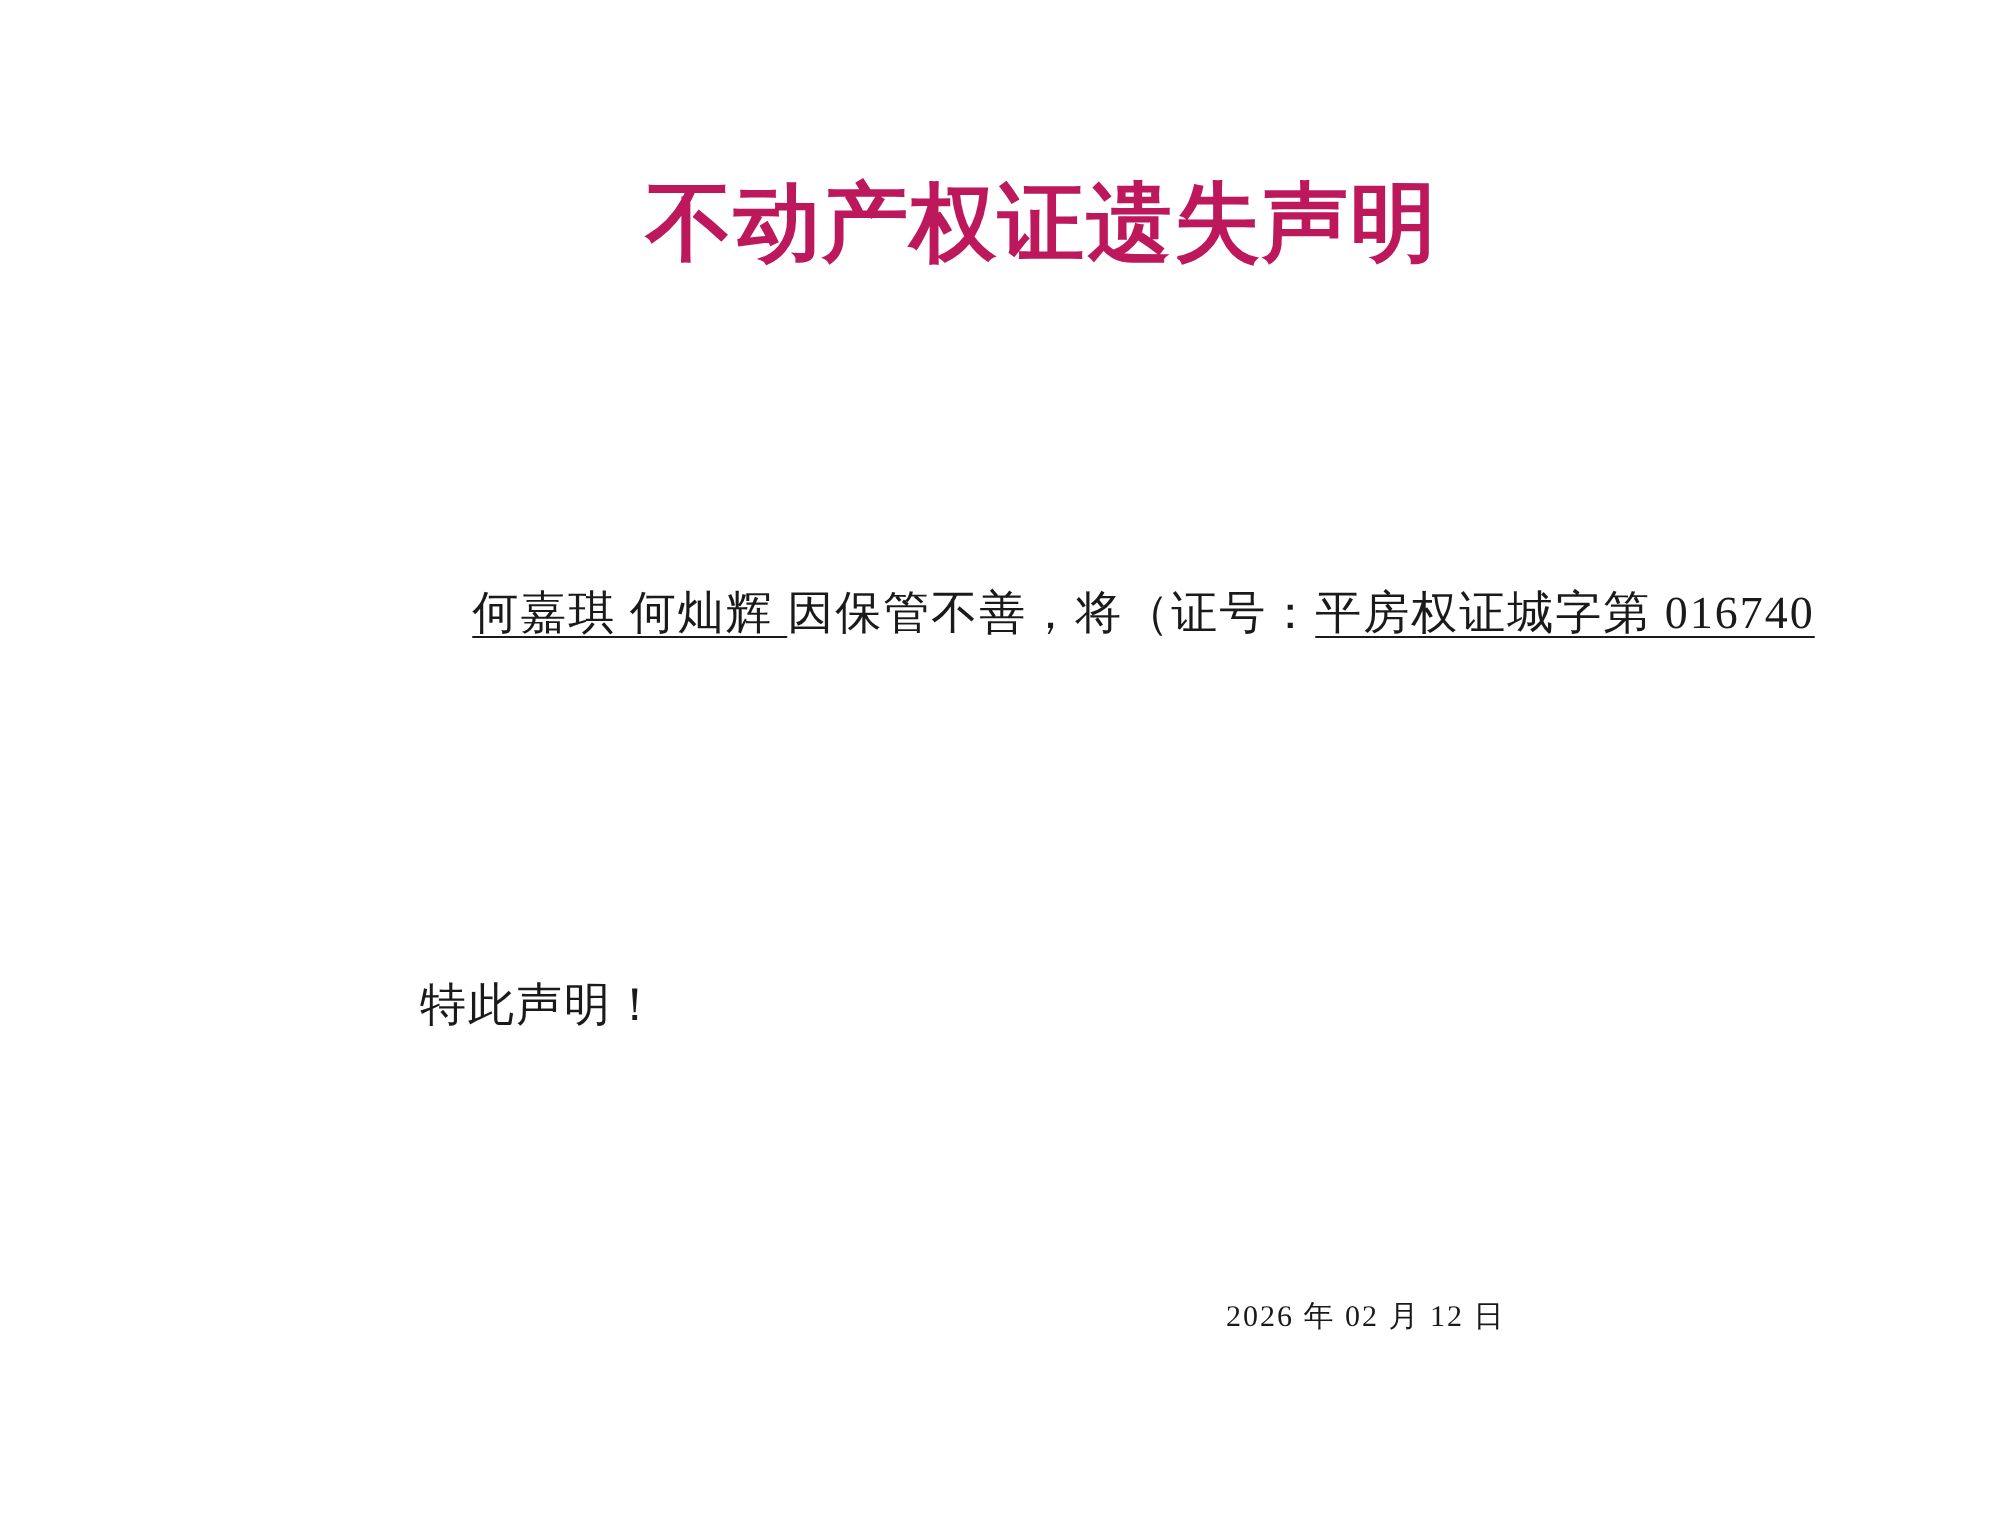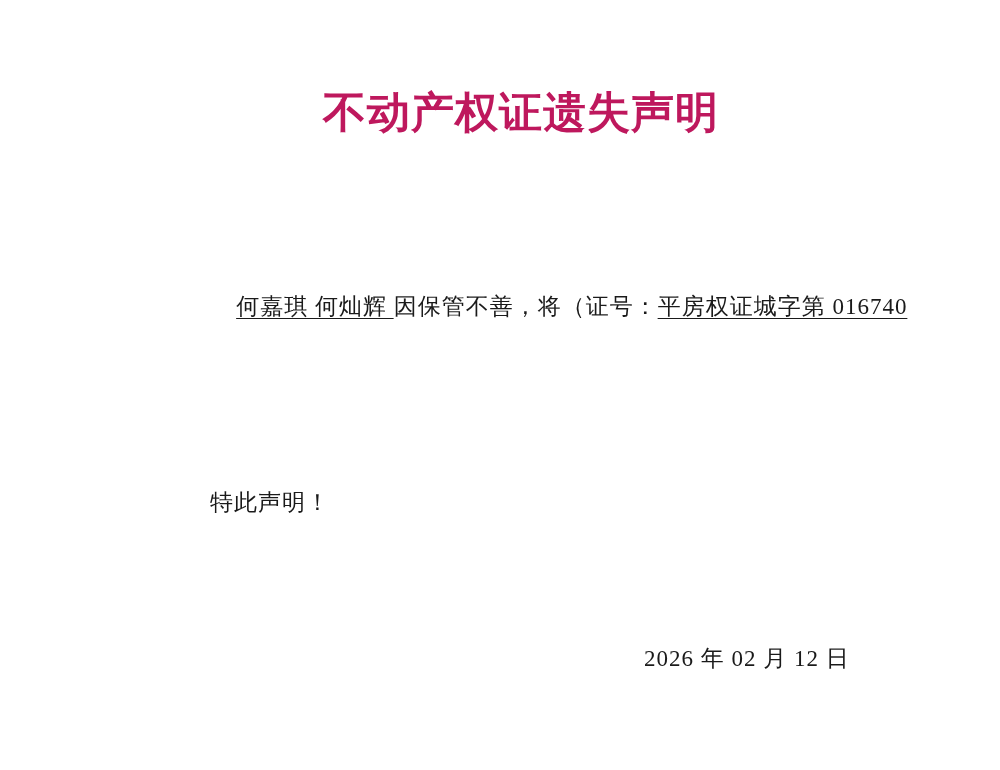--- a/index.html
+++ b/index.html
@@ -65,25 +65,24 @@
     left: 577px;
     font-size: 23px;
     line-height: 50px;
     letter-spacing: 1px;
     white-space: pre;
   }
   .date-line {
     position: absolute;
     top: 634px;
     left: 613px;
-    font-size: 23px;
+    font-size: 15px;
     line-height: 50px;
     letter-spacing: 1px;
     white-space: pre;
-    margin-left: 31px;
   }
 </style>
 </head>
 <body>
 
 <div class="page">
 
   <h1 class="doc-title">不动产权证遗失声明</h1>
 
   <div class="body-block">

